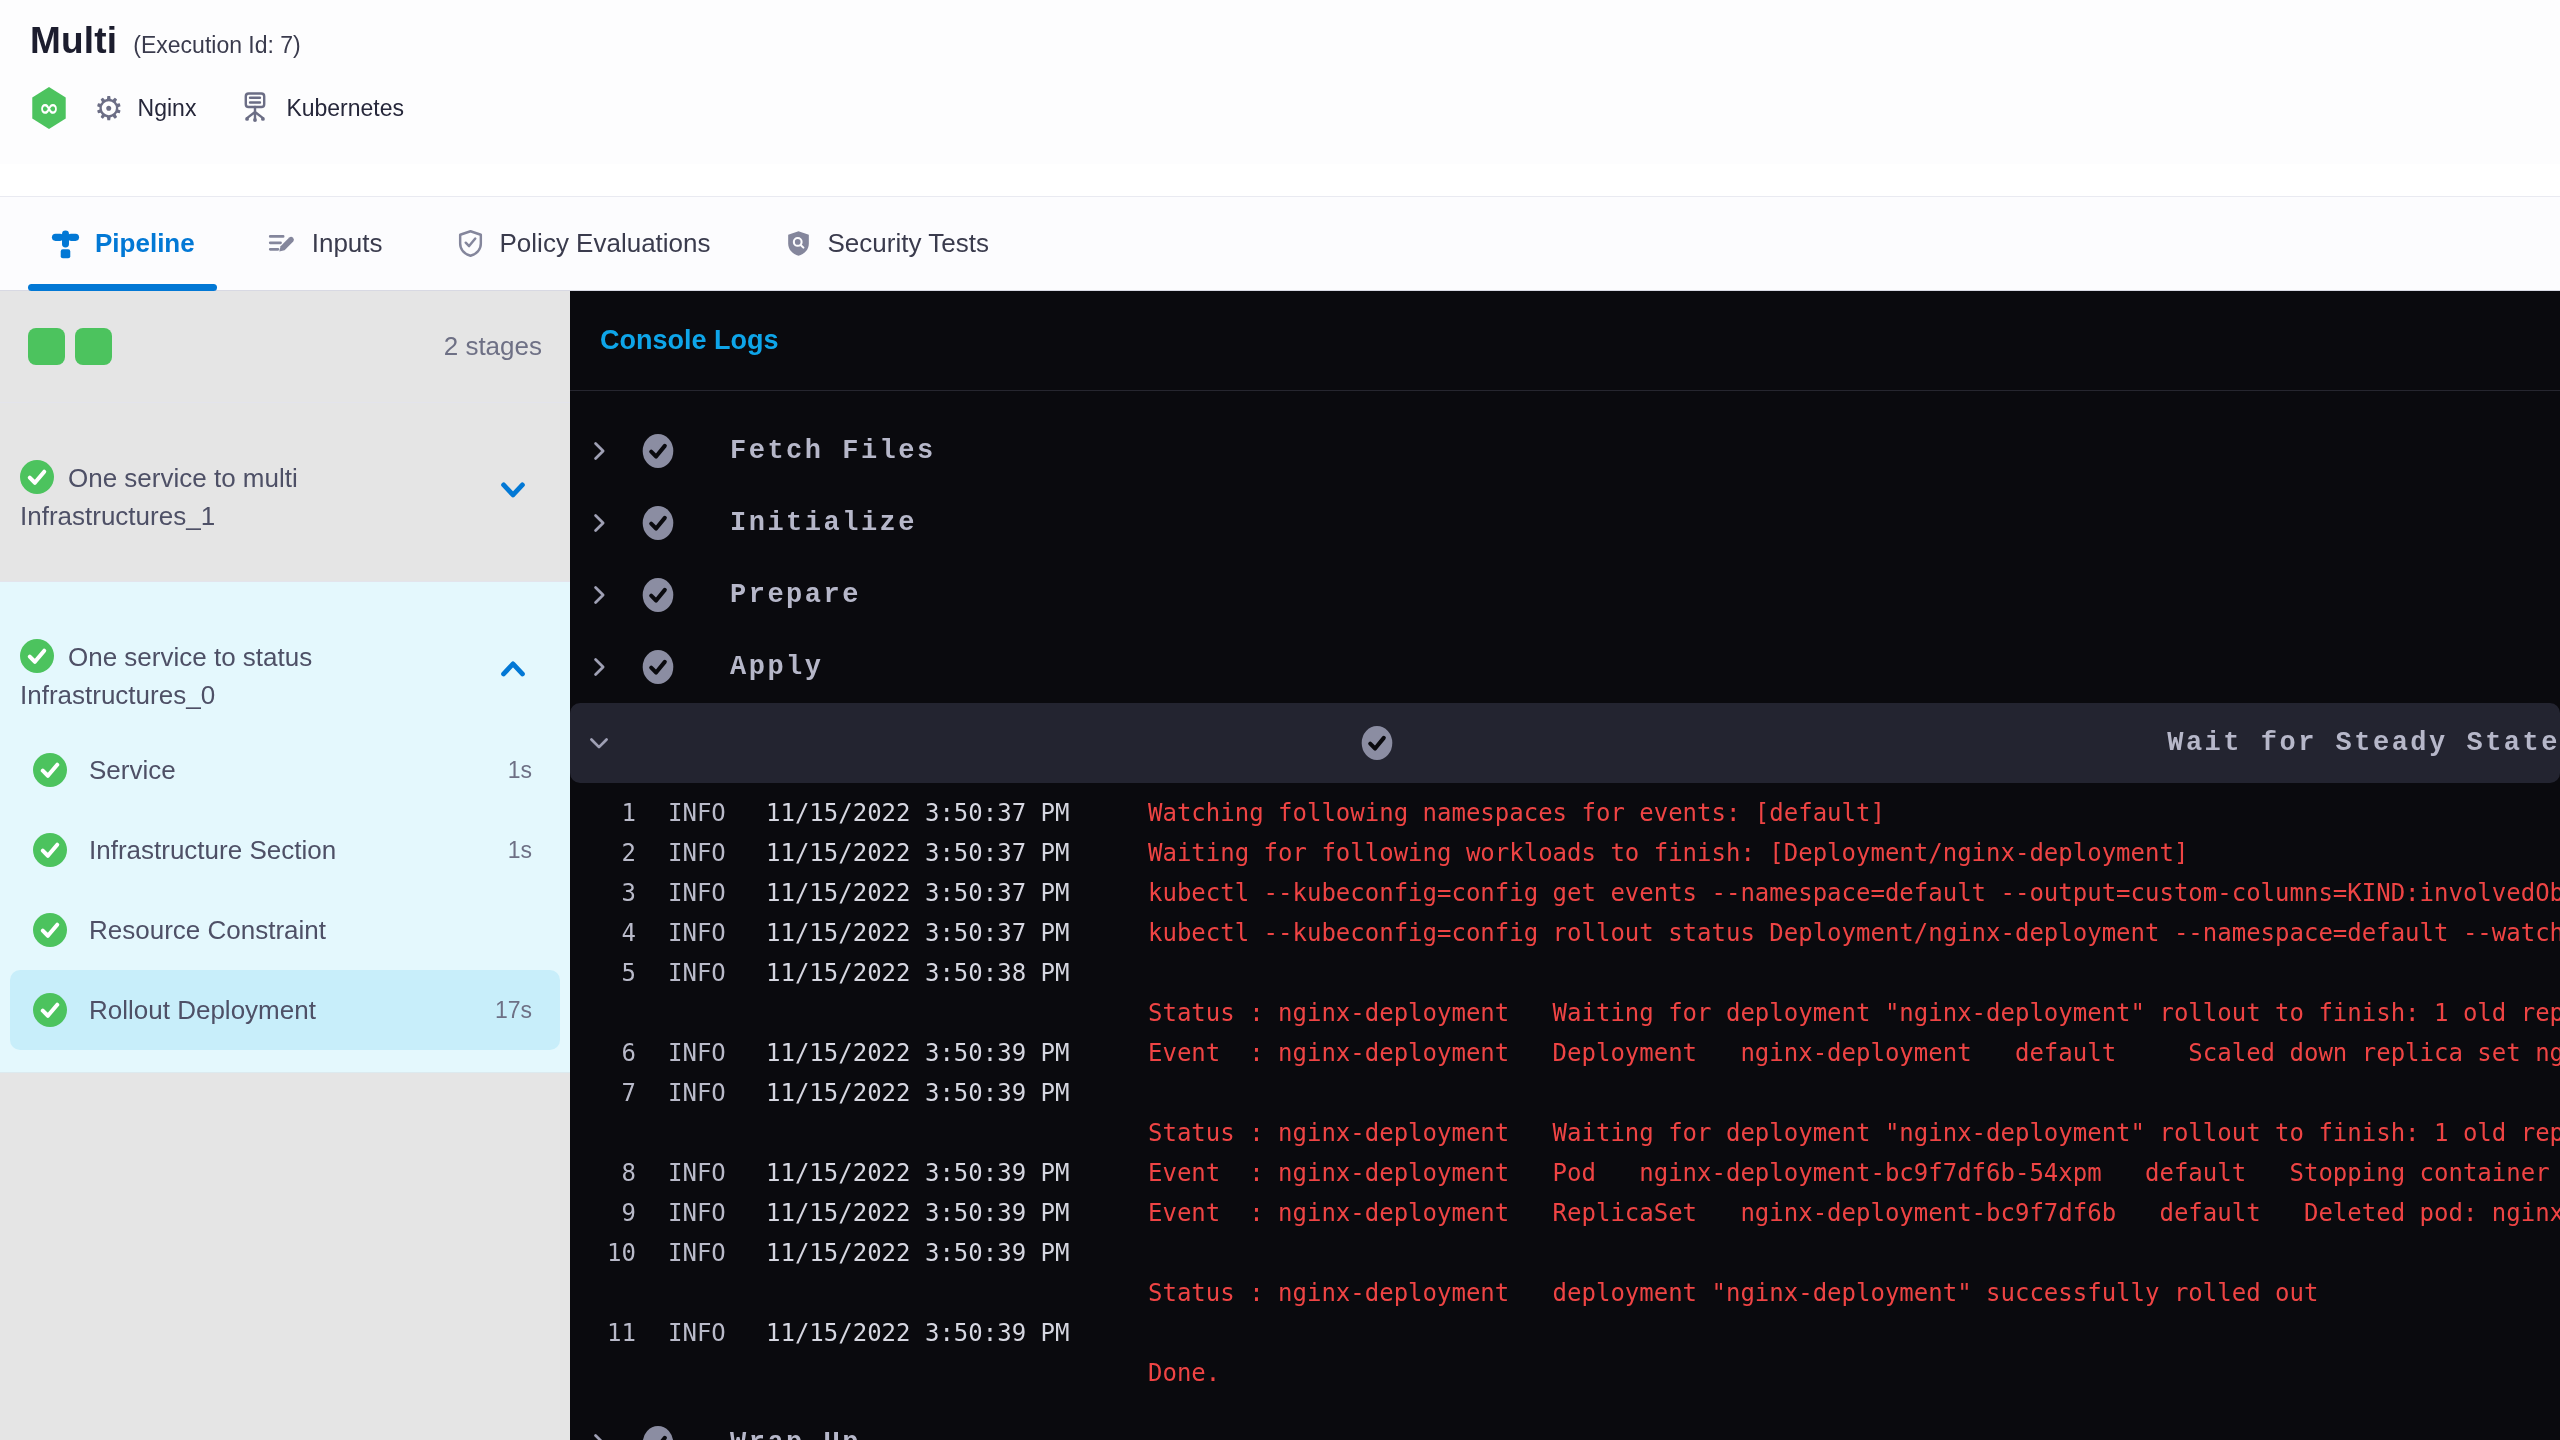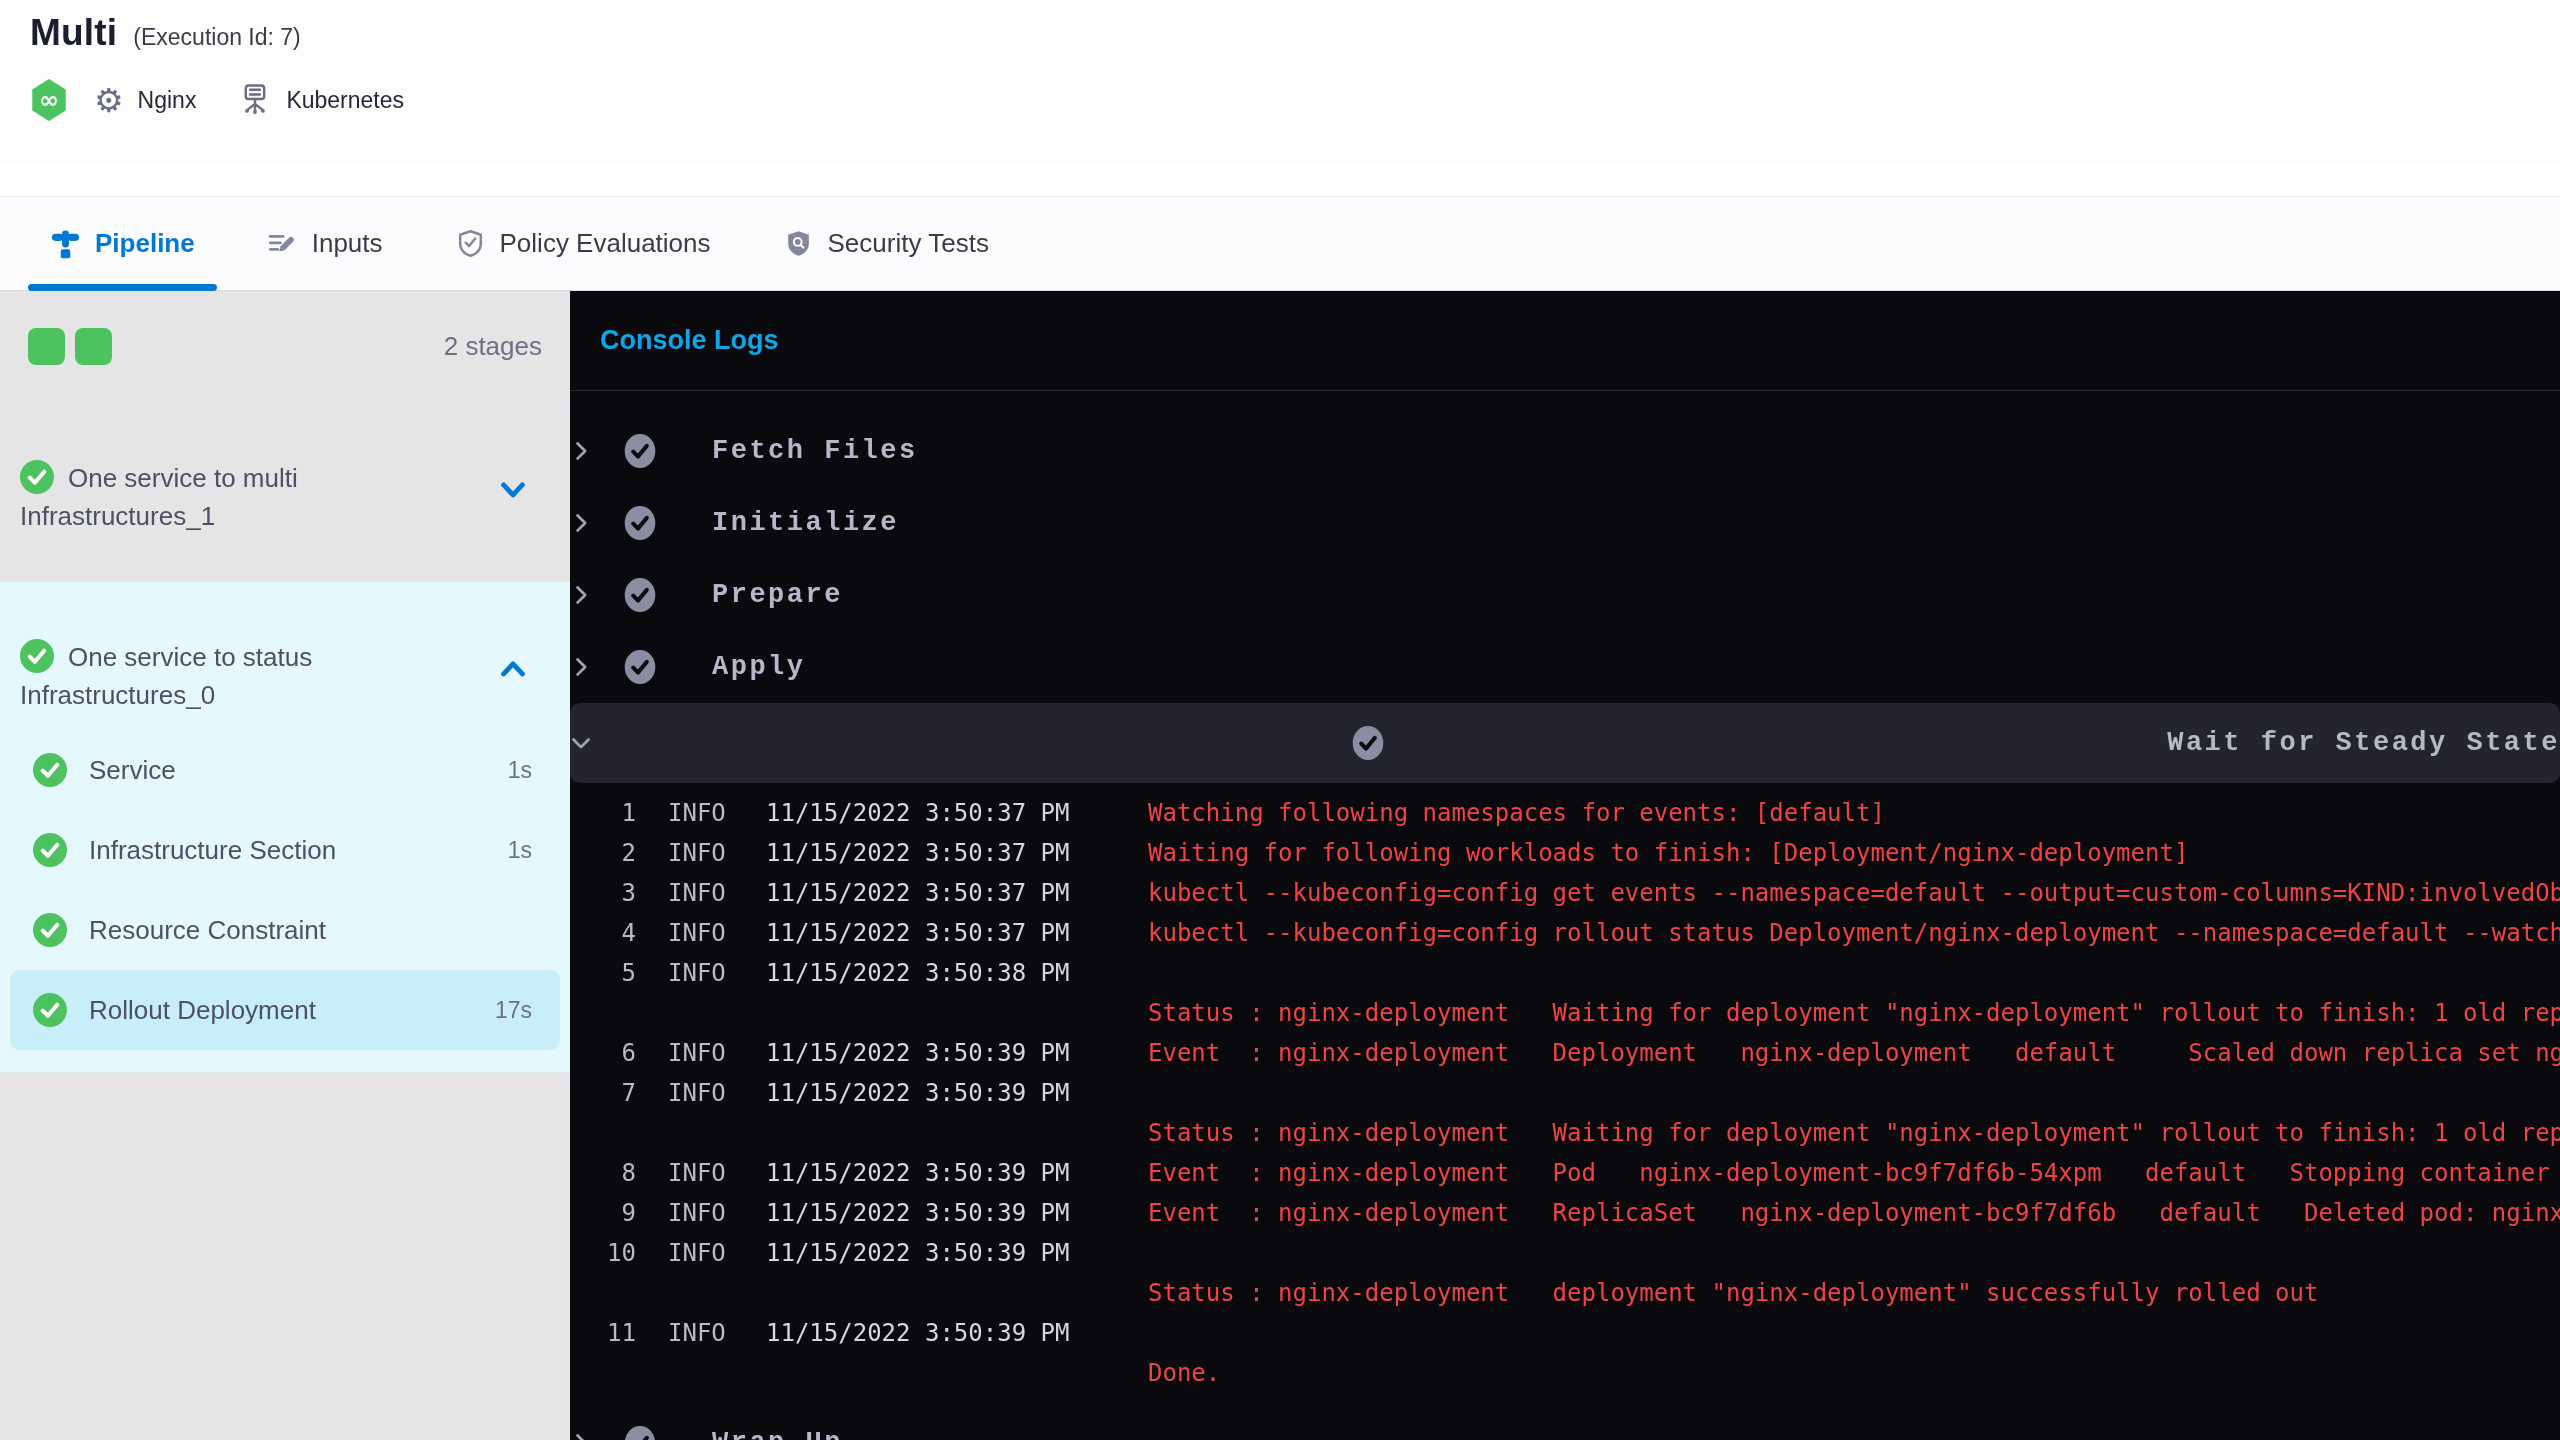--- a/index.html
+++ b/index.html
@@ -4,21 +4,21 @@
 <style>
   html,body{margin:0;padding:0;width:2560px;height:1440px;overflow:hidden;
     background:#ffffff;font-family:"Liberation Sans",sans-serif;
     -webkit-font-smoothing:antialiased;}
   :root{
     --accent:#0278d5; --green:#4cc35e; --console-bg:#0a0a0e;
     --sel-bg:#c8eefa; --group-bg:#e4f8fd;
   }
   
   .top-header{height:164px;background:#fdfdfe;padding-left:30px;box-sizing:border-box;}
-  .title-row{display:flex;align-items:baseline;gap:16px;padding-top:12px;}
+  .title-row{display:flex;align-items:baseline;gap:16px;padding-top:20px;}
   .page-title{font-size:37px;font-weight:700;color:#1c1d2e;letter-spacing:.2px;}
   .exec-id{font-size:23px;color:#3a3b4d;}
   .meta-row{display:flex;align-items:center;margin-top:24px;height:44px;}
   .hex{width:38px;height:42px;background:var(--green);display:flex;align-items:center;justify-content:center;
     clip-path:polygon(50% 0%,94% 25%,94% 75%,50% 100%,6% 75%,6% 25%);}
   .hex span{color:#fff;font-size:24px;font-weight:700;font-family:"DejaVu Sans",sans-serif;line-height:1;}
   .gear{font-family:"DejaVu Sans",sans-serif;font-size:33px;color:#6b6d85;margin-left:26px;line-height:1;}
   .meta-label{font-size:23px;color:#26273a;margin-left:14px;}
   .env-icon{margin-left:42px;width:34px;height:36px;}
   
@@ -53,21 +53,21 @@
   .step .chk{width:34px;height:34px;margin-right:22px;flex:none;}
   .step .chk svg{width:34px;height:34px;}
   .step-name{font-size:26px;color:#4e5066;flex:1;}
   .step-duration{font-size:23px;color:#6e7085;}
   .step.selected{background:var(--sel-bg);}
   
   .console{flex:1;background:var(--console-bg);overflow:hidden;display:flex;flex-direction:column;}
   .console-header{height:99px;line-height:99px;padding-left:30px;font-size:27px;font-weight:700;
     color:#0ea5e9;border-bottom:1px solid #26262f;flex:none;}
   .console-body{padding-top:24px;font-family:"DejaVu Sans Mono",monospace;}
-  .csection{height:72px;display:flex;align-items:center;cursor:pointer;}
+  .csection{height:72px;display:flex;align-items:center;padding-left:18px;cursor:pointer;}
   .csection.expanded{background:#232430;border-radius:10px;height:80px;justify-content:space-between;}
   .sec-chevron{width:22px;height:22px;flex:none;}
   .sec-chevron svg{width:22px;height:22px;}
   .sec-check{width:34px;height:34px;margin-left:31px;flex:none;}
   .sec-check svg{width:34px;height:34px;}
   .sec-label{margin-left:55px;font-size:27px;letter-spacing:2.5px;color:#b6b7c9;
     font-family:"Liberation Mono",monospace;font-weight:700;white-space:pre;}
   .log-block{padding:10px 0 14px 0;}
   .log-line{height:40px;display:flex;align-items:center;font-size:24px;white-space:pre;}
   .log-num{width:66px;text-align:right;color:#b9bac9;flex:none;}

